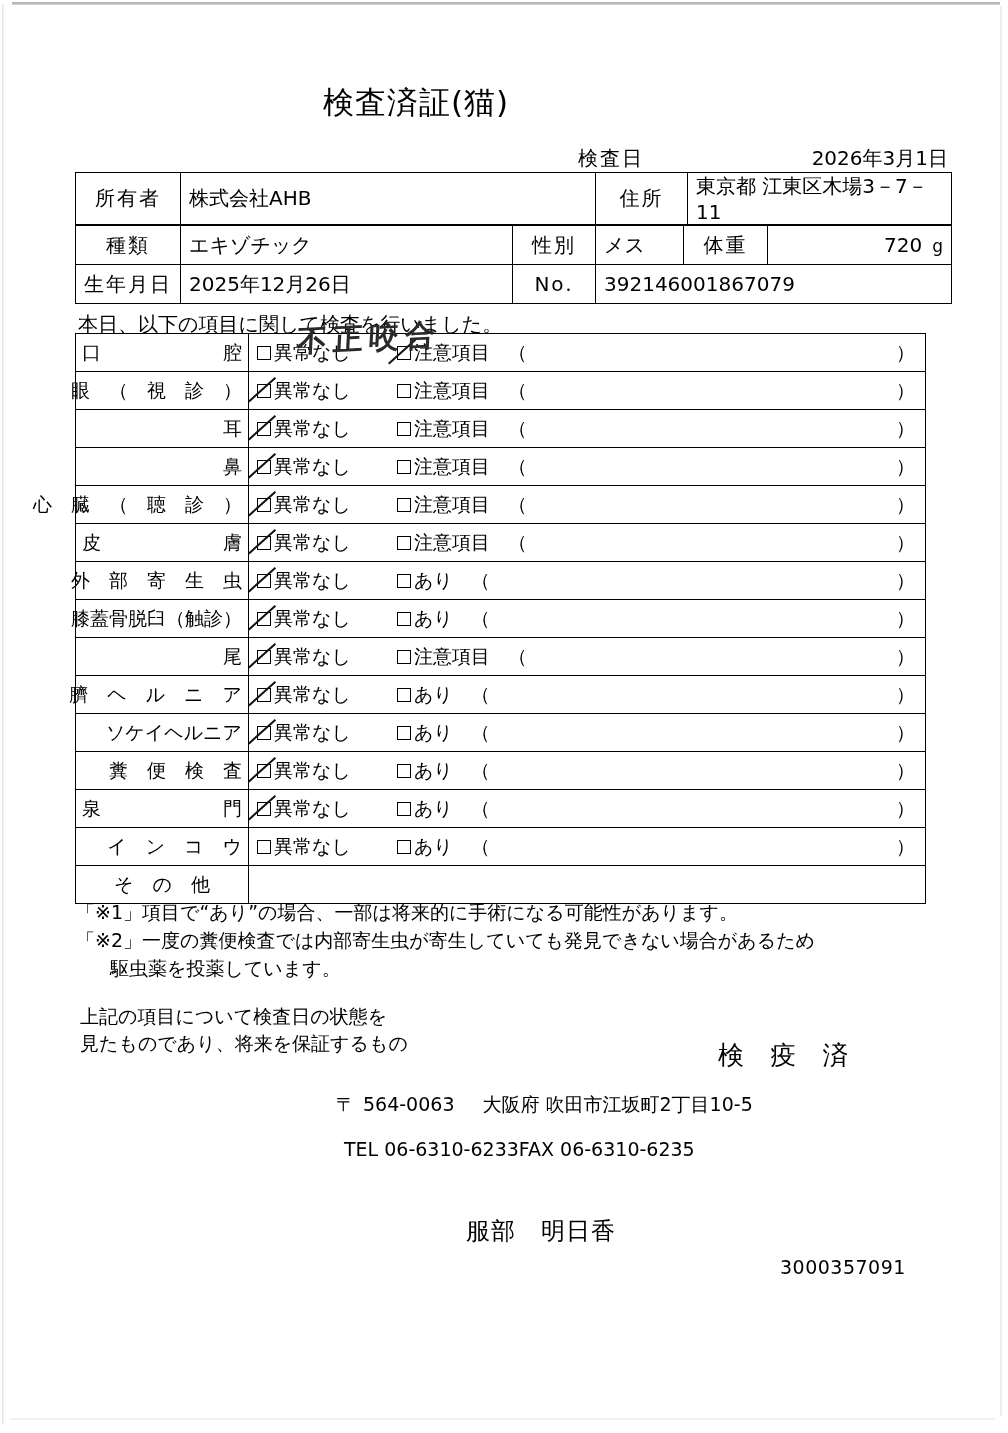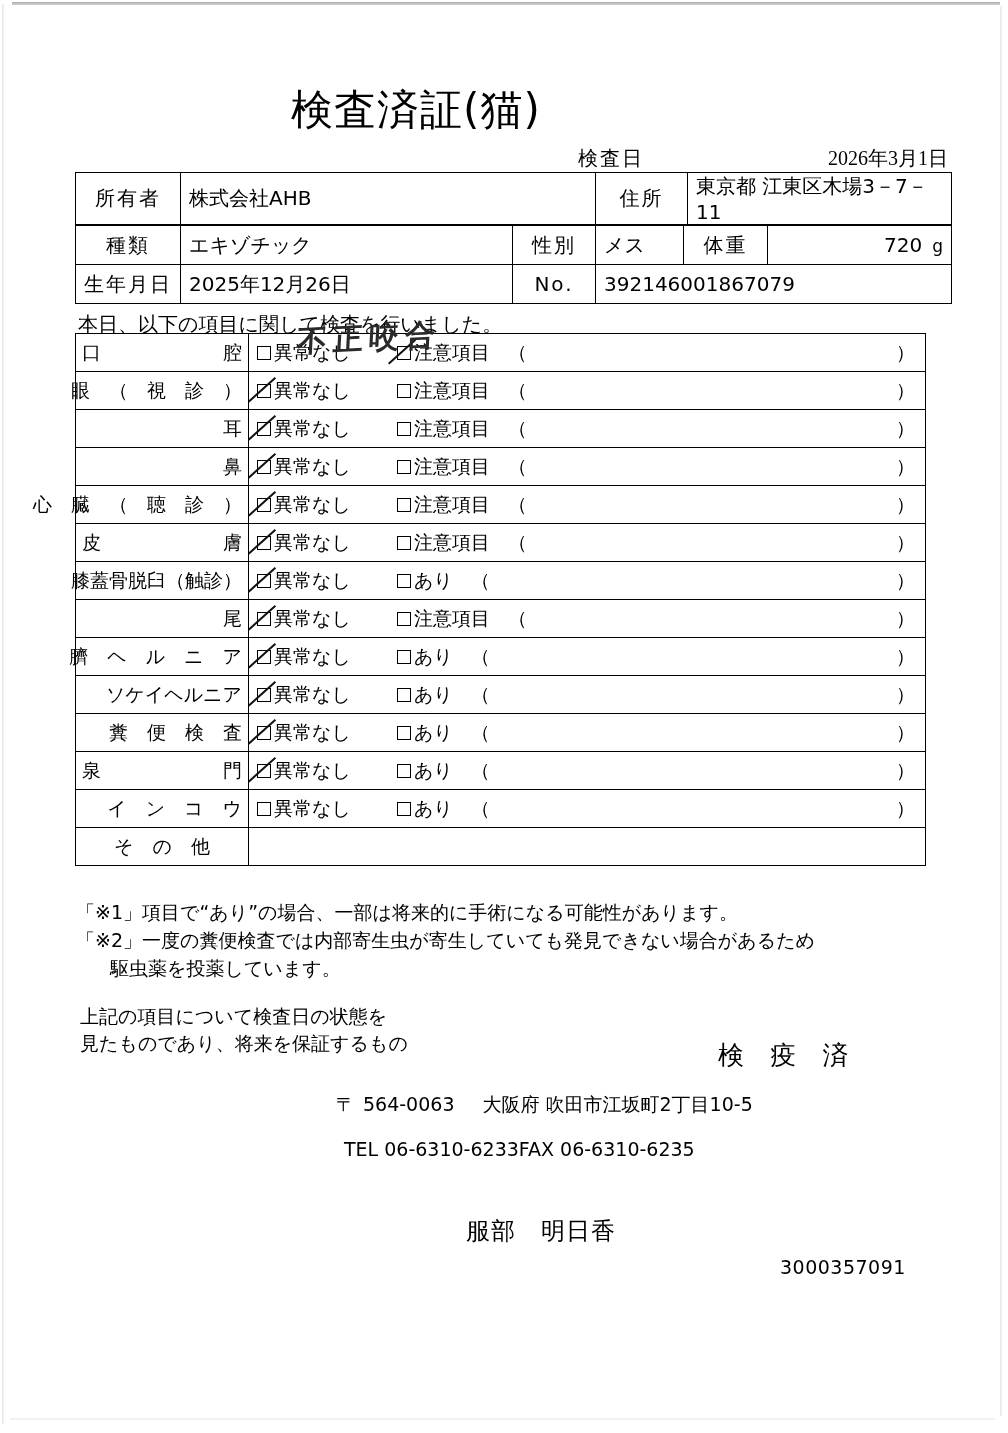--- a/index.html
+++ b/index.html
@@ -41,35 +41,34 @@
   }
 
   .page { position: absolute; left: 0; top: 0; width: 1008px; height: 1433px; }
 
   
   .doc-title {
     position: absolute;
     left: 0; top: 82px;
     width: 832px;
     text-align: center;
-    font-size: 42px;
+    font-size: 31px;
     letter-spacing: 1px;
     font-weight: 500;
   }
 
   
   .inspect-date-row {
     position: absolute;
     left: 578px; top: 145px;
     width: 370px;
     display: flex;
     justify-content: space-between;
     align-items: flex-end;
     font-size: 20px;
-    font-family: Liberation Serif, serif;
   }
   .inspect-date-label { letter-spacing: 2px; }
   .inspect-date-value { letter-spacing: 0px; }
 
   
   .owner-table {
     position: absolute;
     left: 75px; top: 172px;
     width: 876px;
     border-collapse: collapse;
@@ -434,20 +433,41 @@
                   <span>注意項目</span>
                 </span>
                 <span class="paren-open">（</span>
                 <span class="paren-close">）</span>
               </div>
             </td>
           </tr>
           <tr>
             <td class="ck-label center">
               <span>
+                <i style="font-style: normal;">外　部　寄　生　虫</i>
+              </span>
+            </td>
+            <td class="ck-opts aster-row">
+              <div class="optline">
+                <span class="opt first">
+                  <span class="box checked"></span>
+                  <span>異常なし</span>
+                </span>
+                <span class="opt">
+                  <span class="box"></span>
+                  <span>あり</span>
+                </span>
+                <span class="paren-open">（</span>
+                <span class="paren-close">）</span>
+              </div>
+            </td>
+          </tr>
+          <tr>
+            <td class="ck-label center">
+              <span>
                 <i style="font-style: normal;">膝蓋骨脱臼（触診）</i>
               </span>
             </td>
             <td class="ck-opts aster-row">
               <div class="optline">
                 <span class="opt first">
                   <span class="box checked"></span>
                   <span>異常なし</span>
                 </span>
                 <span class="opt">

